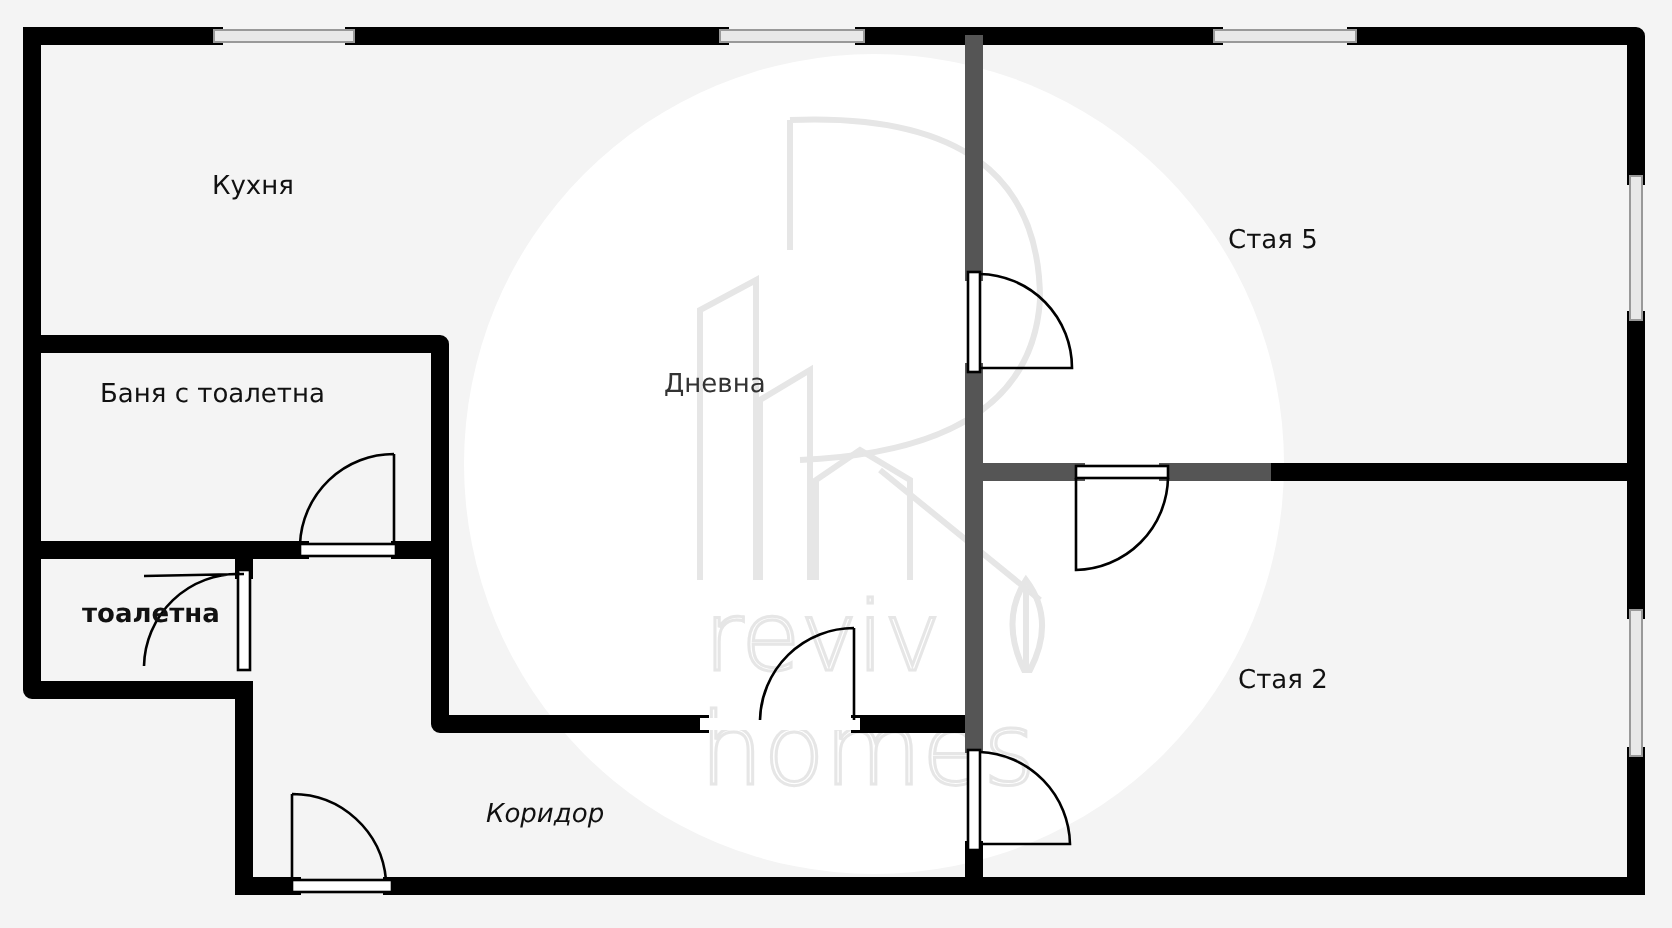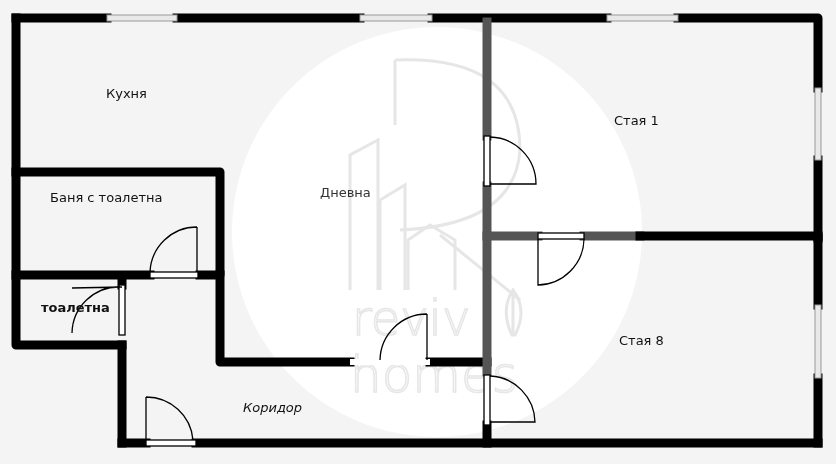--- a/index.html
+++ b/index.html
@@ -103,18 +103,18 @@
       </g>
 
     <g>
         <rect x="484" y="375" width="6" height="50" fill="#fff"></rect>
         <path d="M490 376 A47 47 0 0 1 535 422 L490 422"></path>
       </g>
   </g>
 </svg>
 
 <div class="room-label" style="left:106px;top:86px;">Кухня</div>
-<div class="room-label faded" style="left:320px;top:185px;">Дневна</div>
-<div class="room-label" style="left:614px;top:113px;">Стая 1</div>
+<div class="room-label faded" style="left:332px;top:185px;">Дневна</div>
+<div class="room-label" style="left:614px;top:113px;">Стая 5</div>
 <div class="room-label" style="left:50px;top:190px;">Баня с тоалетна</div>
 <div class="room-label" style="left:41px;top:300px;font-weight:bold;">тоалетна</div>
-<div class="room-label" style="left:619px;top:333px;">Стая 8</div>
+<div class="room-label" style="left:619px;top:333px;">Стая 2</div>
 <div class="room-label" style="left:243px;top:400px;font-style:italic;">Коридор</div>
 
 </body></html>

